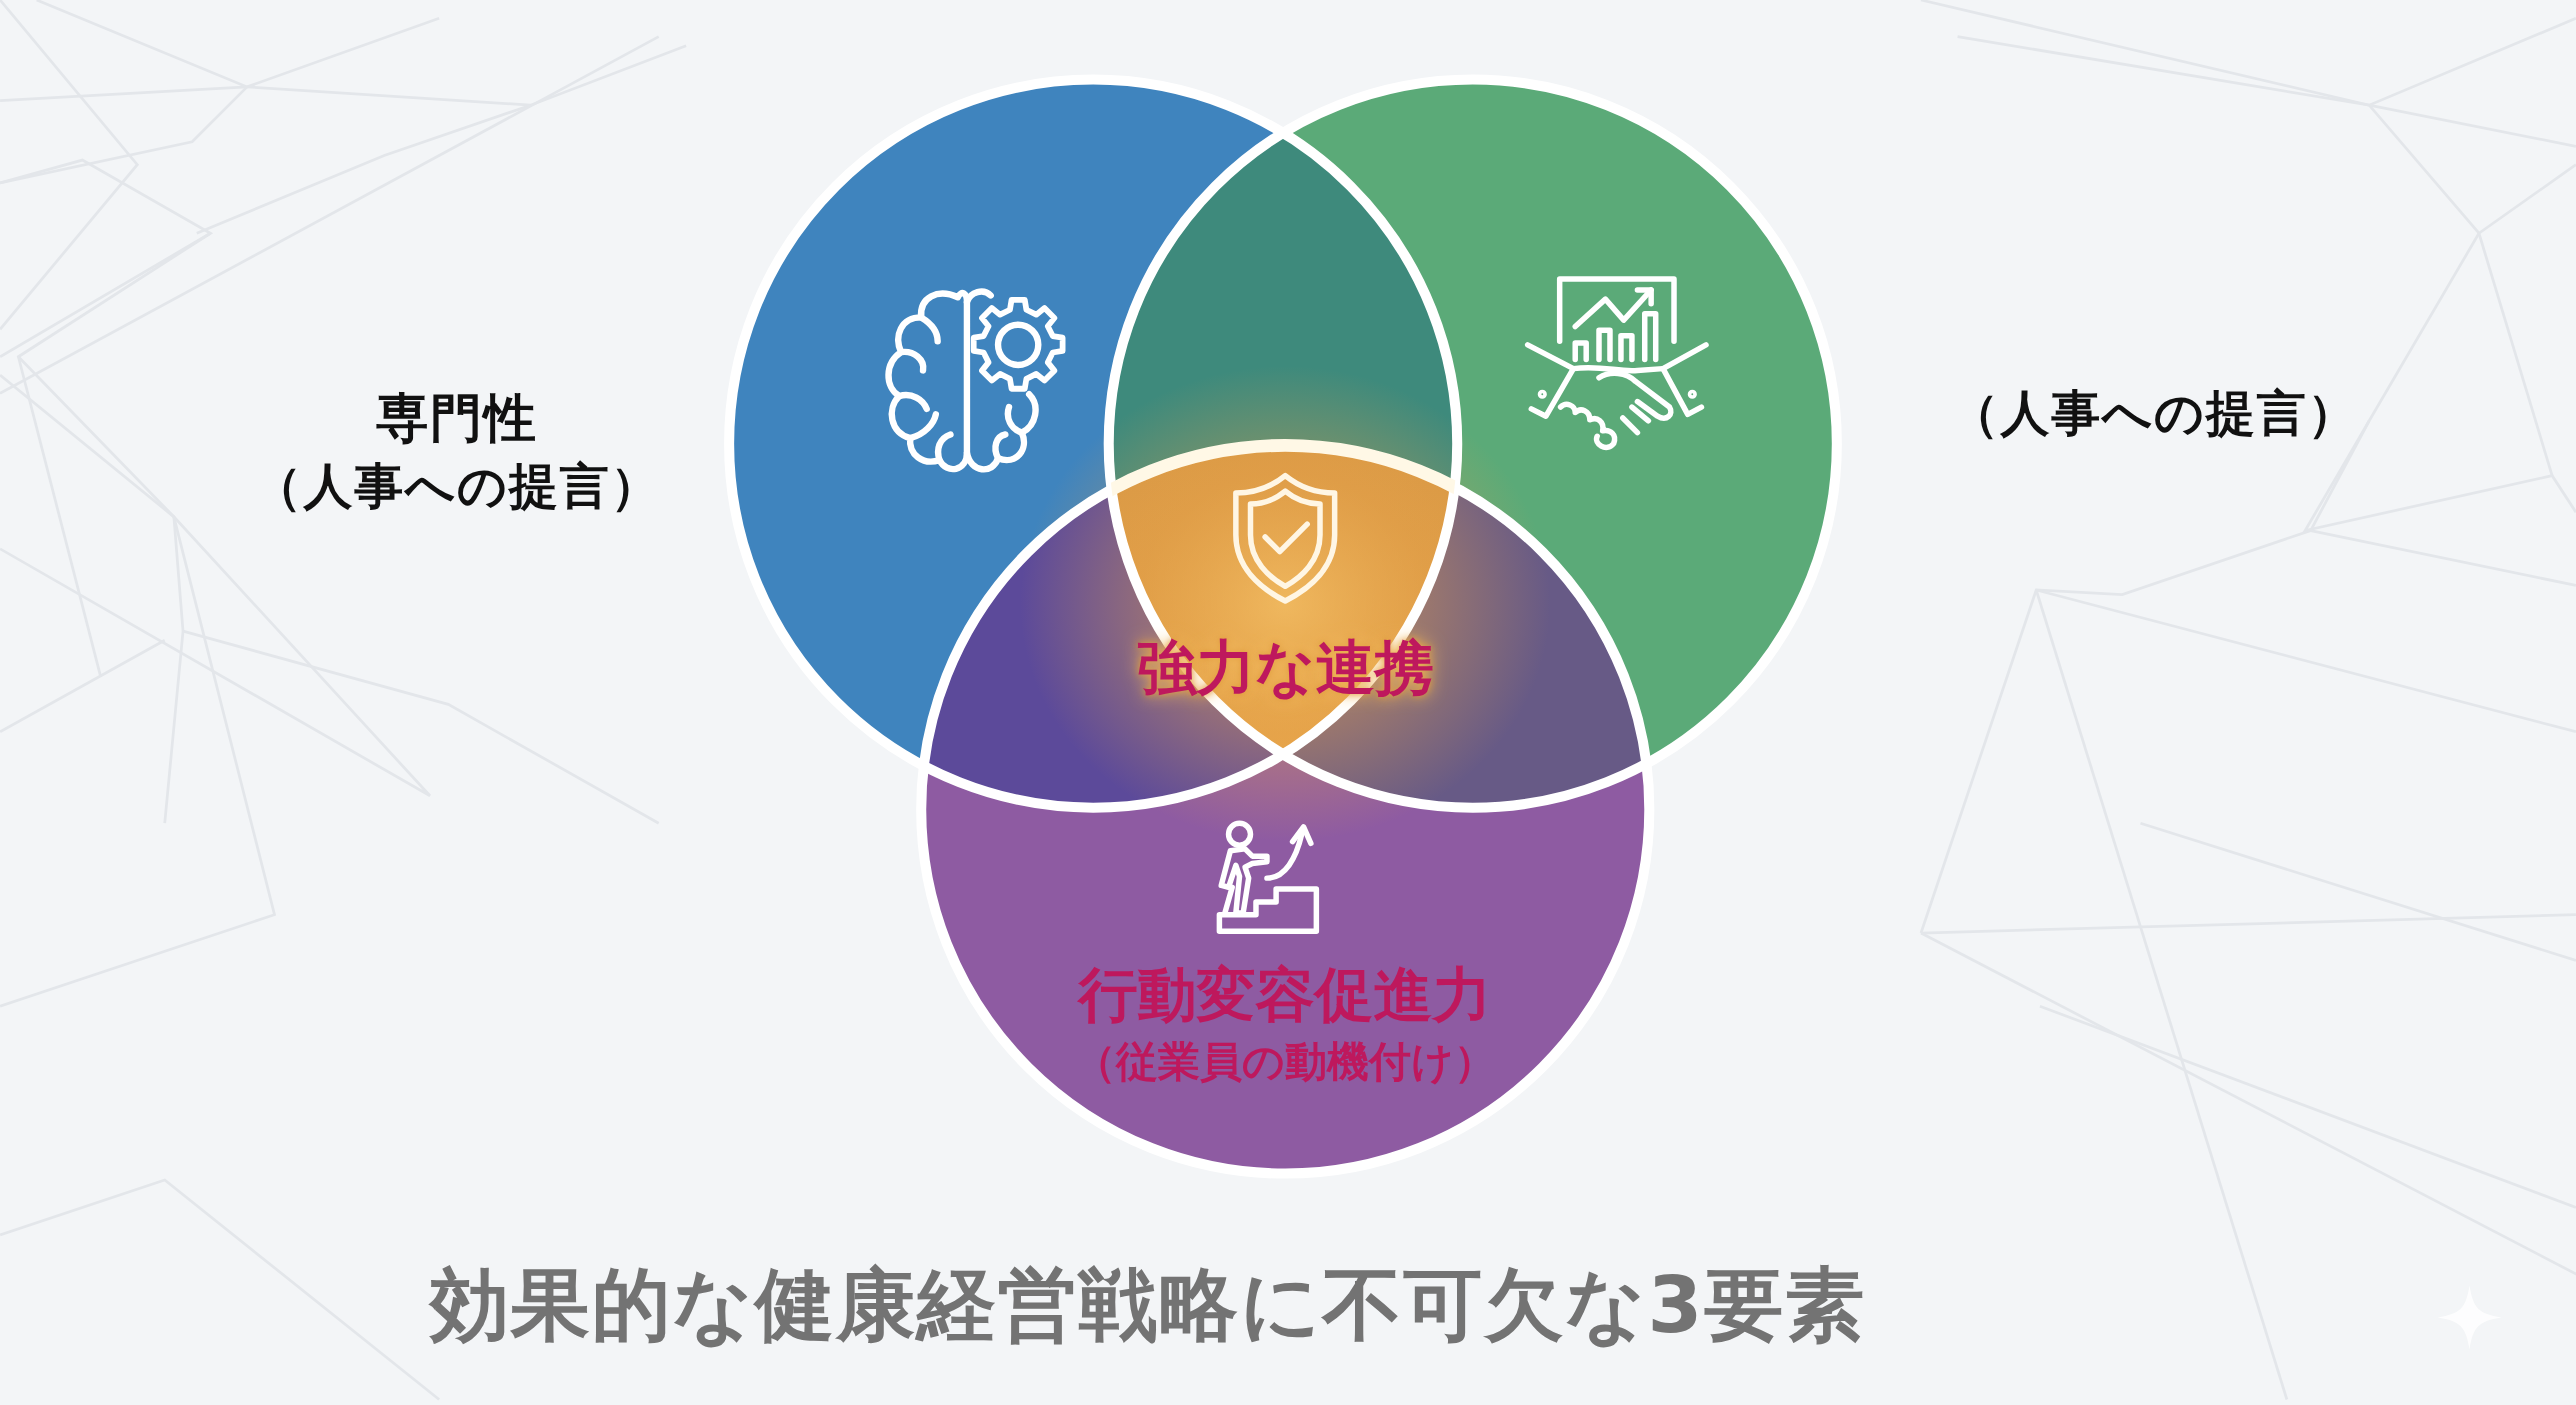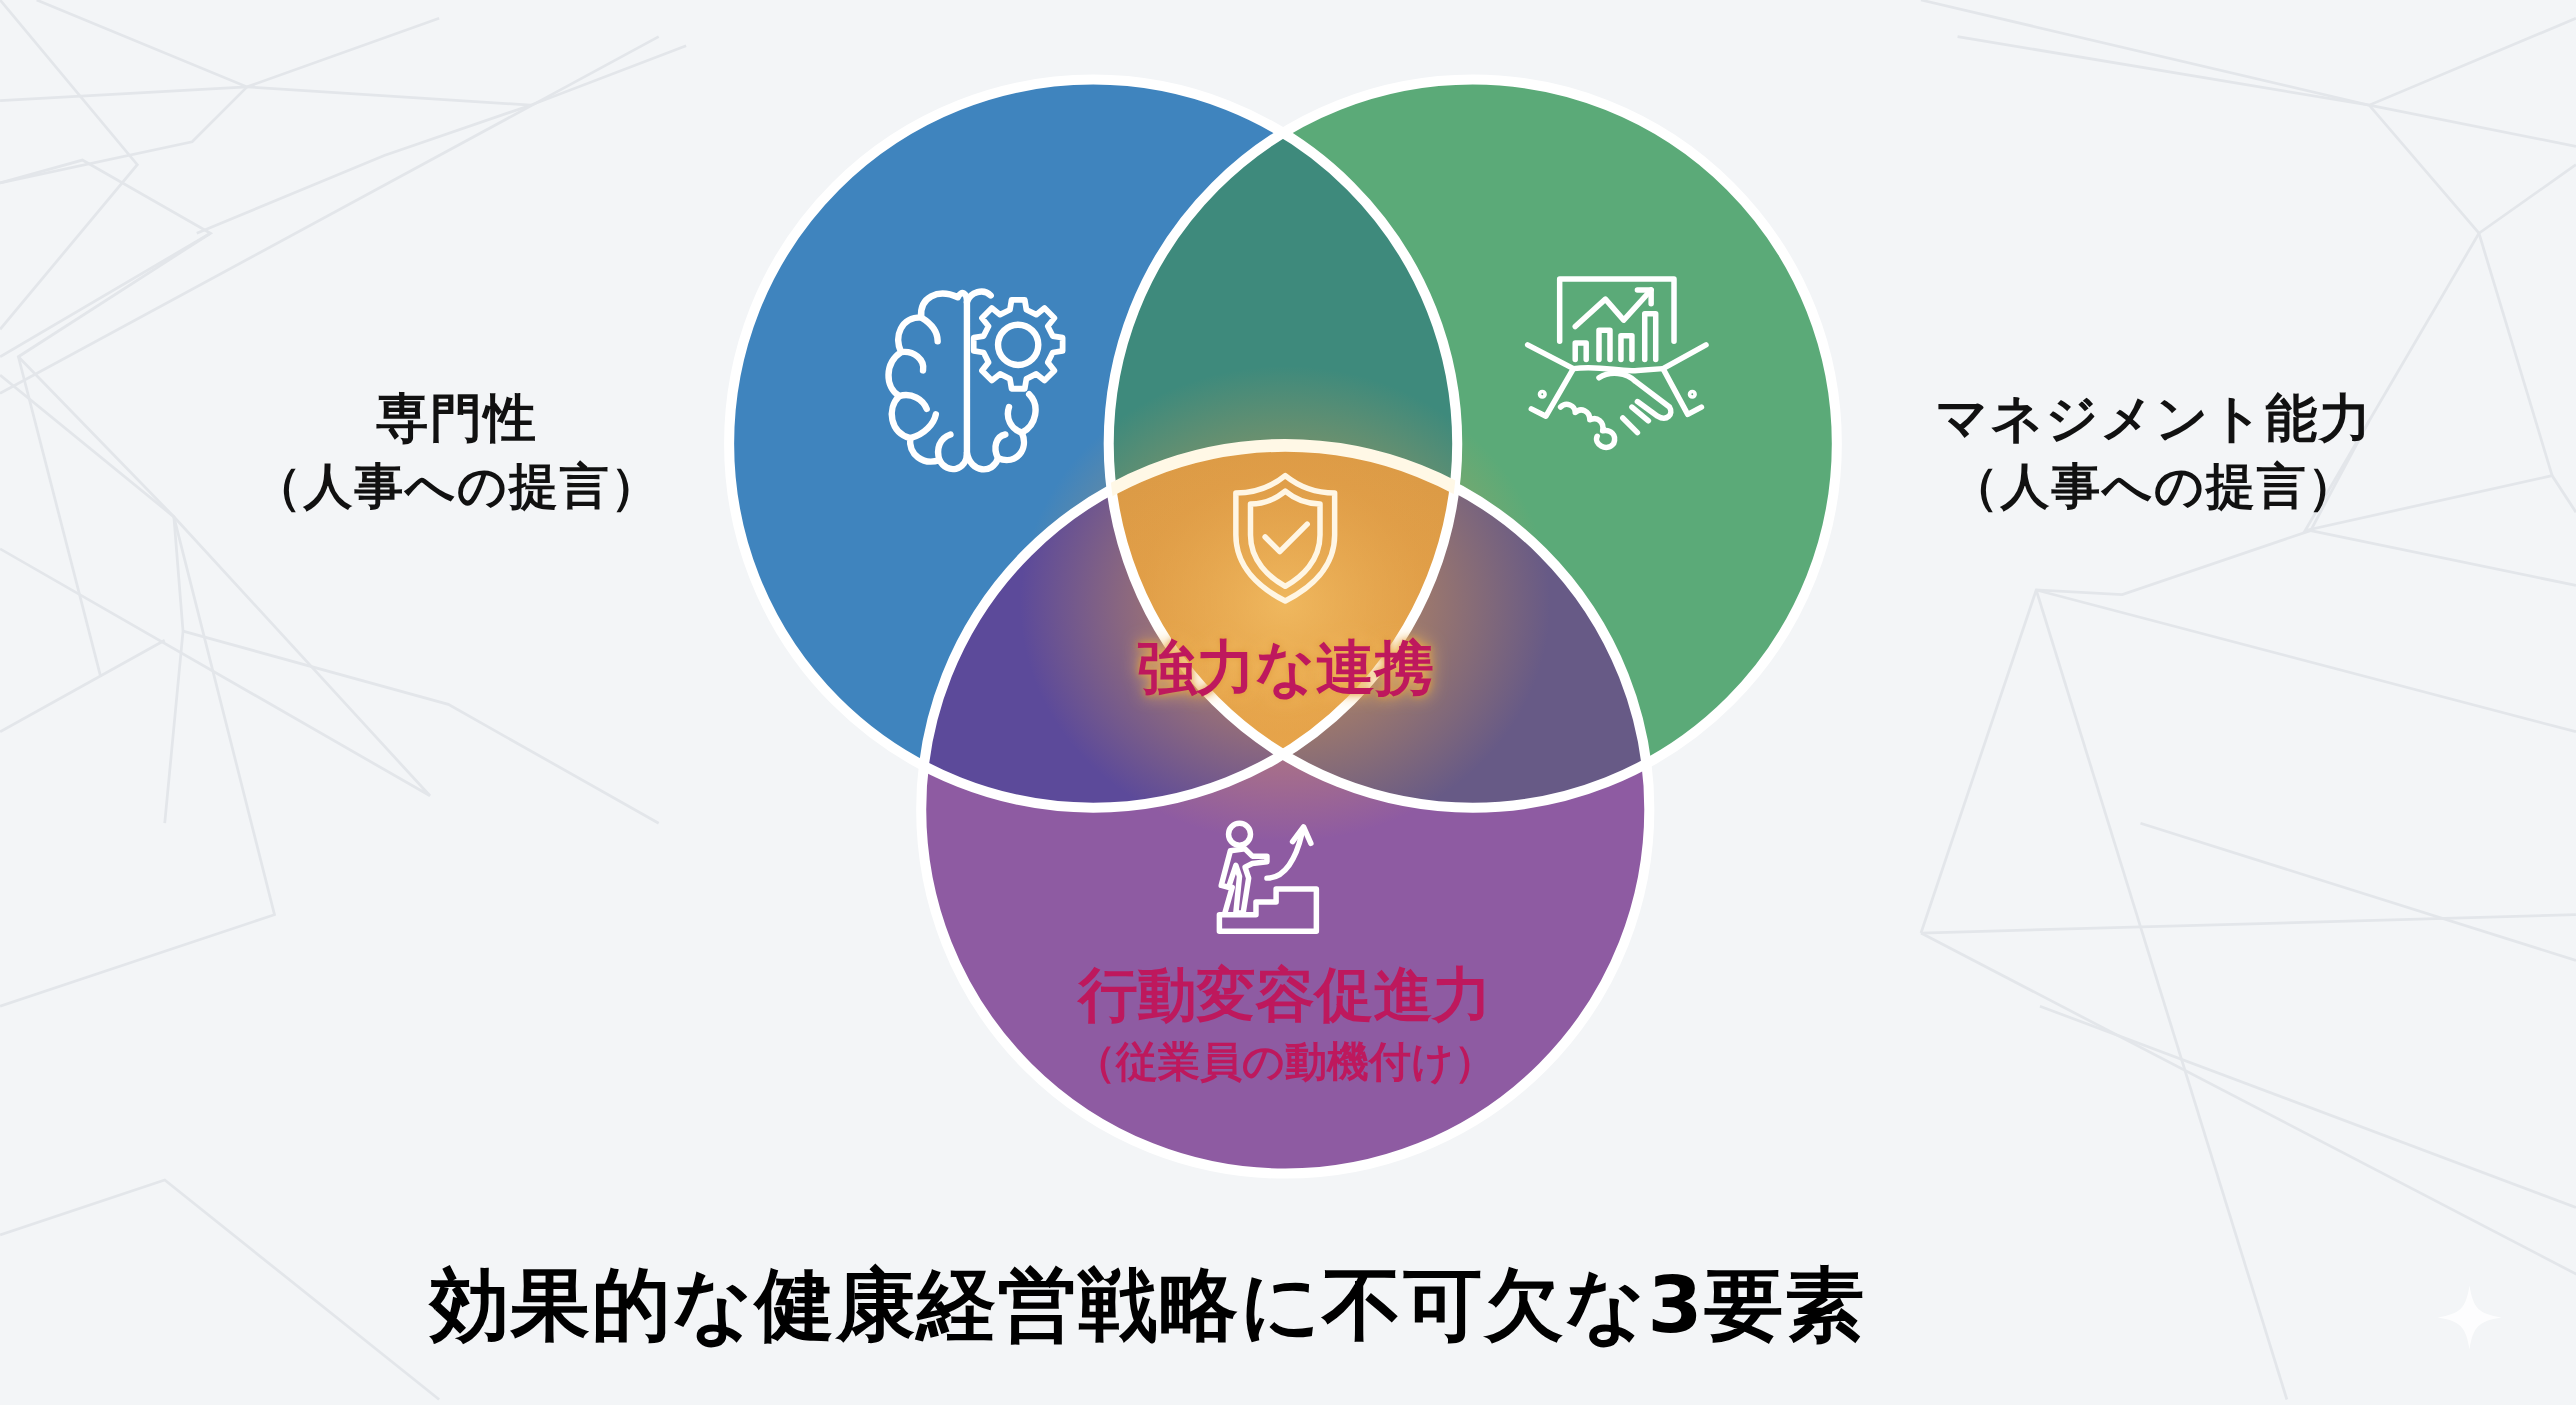--- a/index.html
+++ b/index.html
@@ -15,21 +15,21 @@
     position:absolute; text-align:center; color:#111;
     font-weight:bold; white-space:nowrap;
   }
   .label .main { font-size:52px; line-height:73px; display:block; letter-spacing:1.8px; }
   .label .sub  { font-size:49px; line-height:64px; display:block; letter-spacing:1.8px; }
   .inner-label {
     position:absolute; text-align:center; color:#be185d; font-weight:bold; white-space:nowrap;
   }
   .title {
     position:absolute; left:0; width:2296px; top:1253px; text-align:center;
-    font-size:79px; font-weight:bold; color:#000000; letter-spacing:1.8px;
+    font-size:79px; font-weight:bold; color:#737373; letter-spacing:1.8px;
   }
   .sparkle { position:absolute; left:2433px; top:1281px; }
 </style>
 </head>
 <body>
 
 <svg class="bg-mesh" width="2576" height="1405" viewBox="0 0 2816 1536">
   <g stroke="#e3e6ea" stroke-width="3" fill="none">
     <polyline points="0,110 270,95 480,20"></polyline>
     <polyline points="0,0 150,180 0,360"></polyline>
@@ -165,21 +165,20 @@
     <path d="M88,22 L100,6 L108,24"></path>
   </g>
 </svg>
 
 <div class="label" style="left:210px; top:382px; width:494px;">
   <span class="main">専門性</span>
   <span class="sub">（人事への提言）</span>
 </div>
 
 <div class="label" style="left:1866px; top:382px; width:576px;">
-  <span class="main">マネジメント能力</span>
   <span class="sub">（人事への提言）</span>
 </div>
 
 <div class="inner-label" style="left:1011px; top:631px; width:549px; font-size:59px; line-height:73px; text-shadow:0 0 16.5px #f6c066, 0 0 7.3px #d48a2a;">
   <span>強力な連携</span>
 </div>
 
 <div class="inner-label" style="left:965px; top:956px; width:640px;">
   <span style="display:block; font-size:59px; line-height:77px;">行動変容促進力</span>
   <span style="display:block; font-size:42px; line-height:57px;">（従業員の動機付け）</span>

